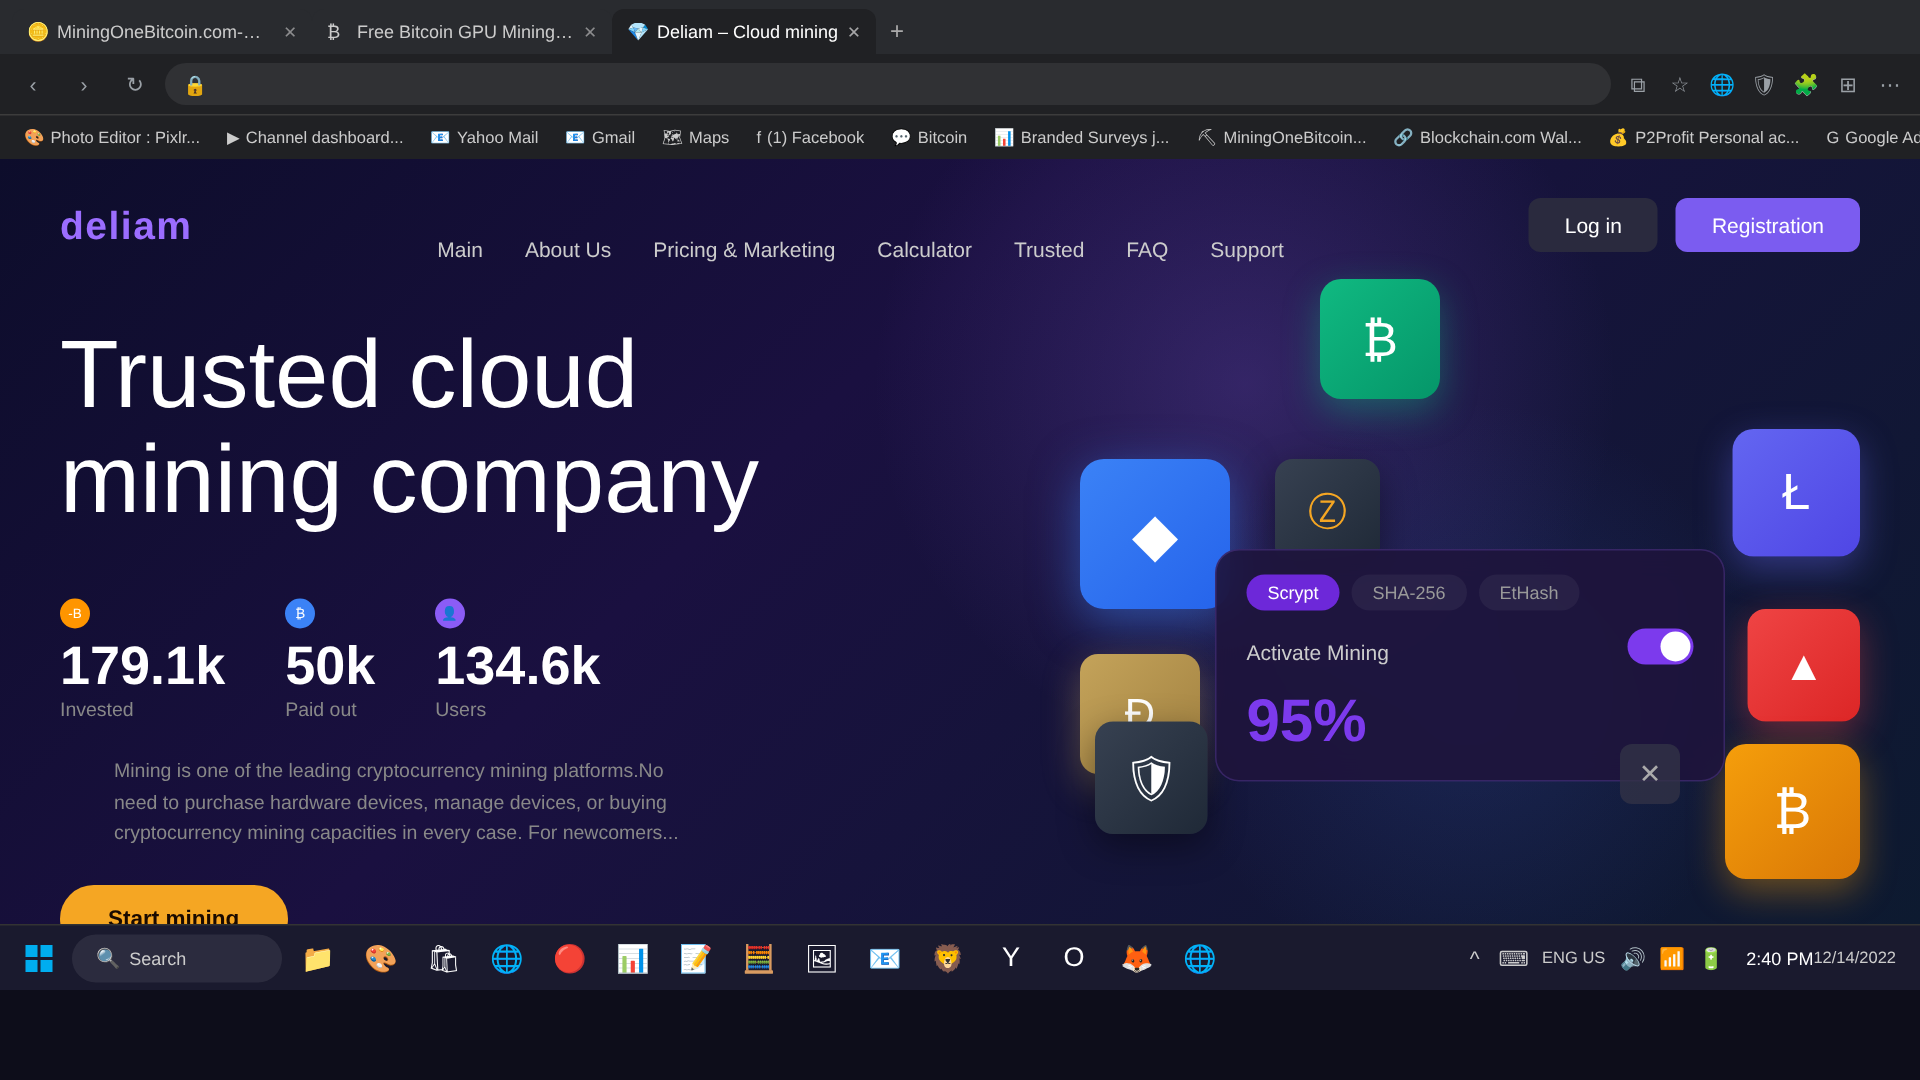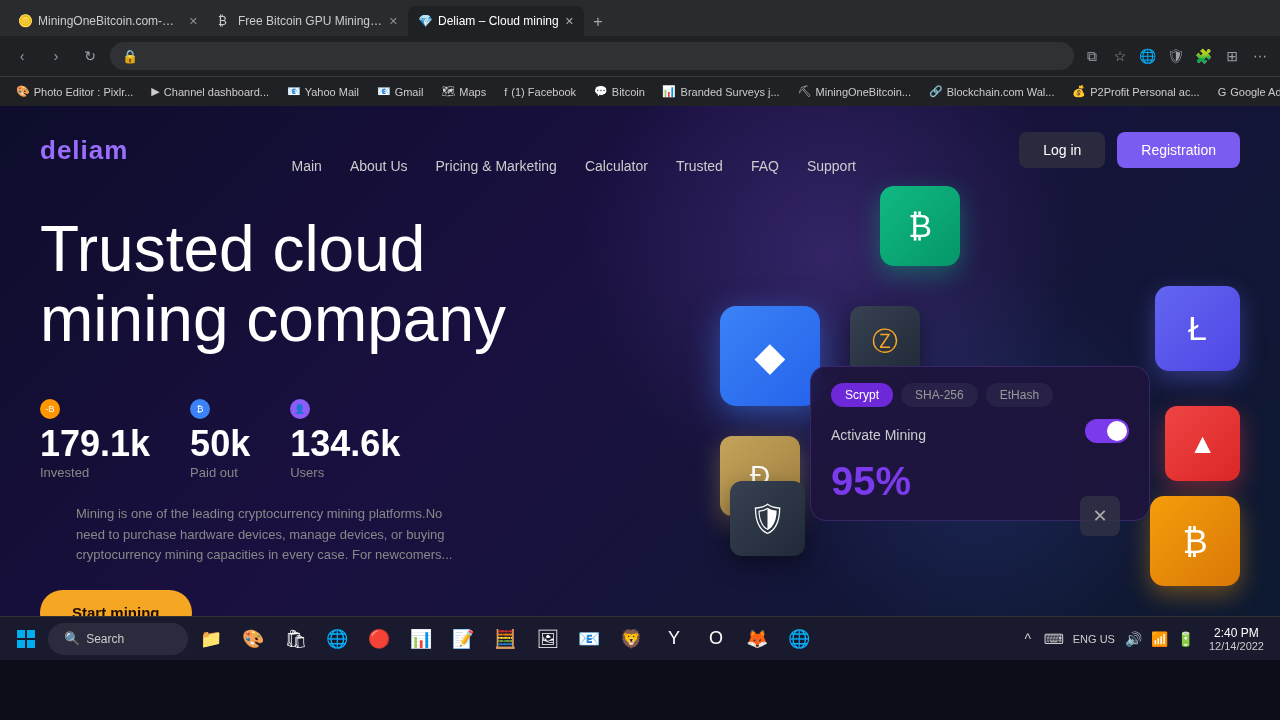--- a/index.html
+++ b/index.html
@@ -105,21 +105,21 @@
     
     .taskbar { width: 1280px; height: 44px; background: #1a1a2e; display: flex; align-items: center; padding: 0 8px; gap: 4px; border-top: 1px solid #333; position: relative; }
     .taskbar-start { width: 36px; height: 36px; display: flex; align-items: center; justify-content: center; cursor: pointer; }
     .taskbar-search { display: flex; align-items: center; gap: 6px; background: rgba(255,255,255,0.08); border-radius: 20px; padding: 4px 16px; height: 32px; cursor: pointer; min-width: 140px; }
     .taskbar-search-text { font-size: 12px; color: #ccc; }
     .taskbar-apps { display: flex; align-items: center; gap: 2px; flex: 1; overflow: hidden; }
     .taskbar-app { width: 40px; height: 36px; display: flex; align-items: center; justify-content: center; cursor: pointer; border-radius: 4px; font-size: 18px; }
     .taskbar-tray { display: flex; align-items: center; gap: 4px; margin-left: auto; }
     .tray-item { font-size: 11px; color: #ccc; padding: 0 4px; }
     .tray-icon { font-size: 14px; color: #ccc; width: 22px; height: 22px; display: flex; align-items: center; justify-content: center; }
-    .clock { display: flex; flex-direction: column; align-items: center; padding: 0 8px; }
+    .clock { display: flex; flex-direction: row; align-items: center; padding: 0 8px; }
     .clock-time { font-size: 12px; color: #fff; }
     .clock-date { font-size: 11px; color: #ccc; text-align: right; }
   </style>
 </head>
 <body>
 
 <div class="browser-frame">
   <div class="browser-tabs">
     <div class="tab">
       <span class="tab-favicon">🪙</span>

